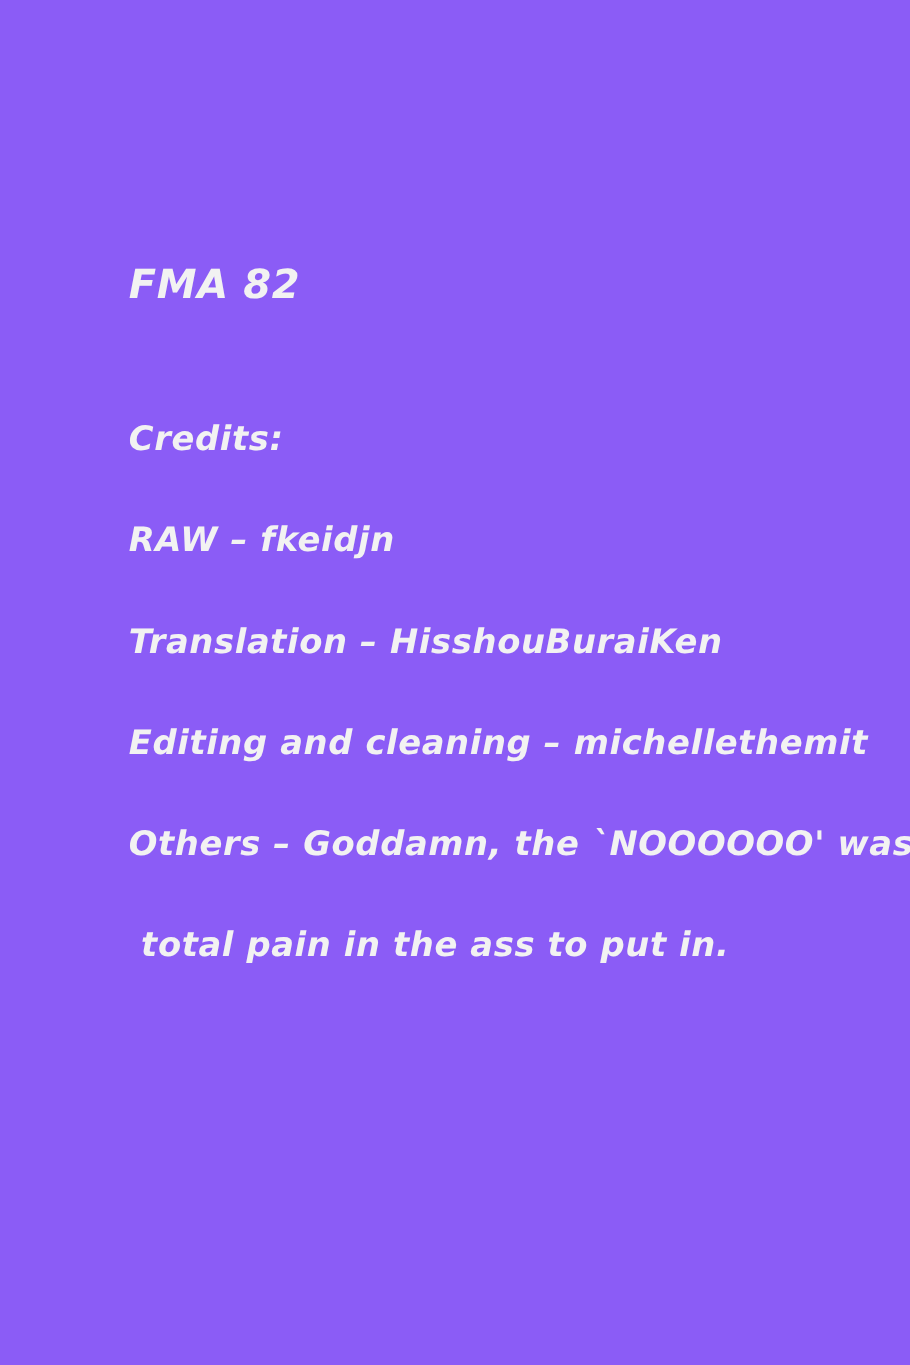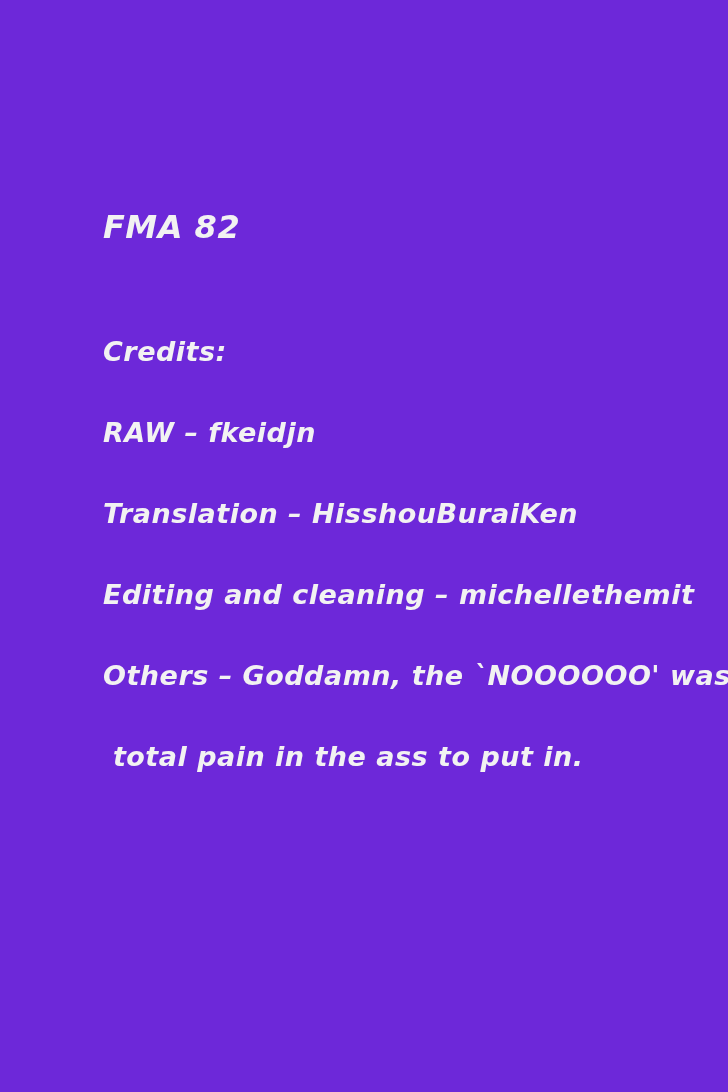--- a/index.html
+++ b/index.html
@@ -12,21 +12,21 @@
 
   body {
     background: #1a1a1a;
     font-family: "DejaVu Sans", sans-serif;
   }
 
   .page {
     position: relative;
     width: 728px;
     height: 1092px;
-    background: #6d28d9;
+    background: #8b5cf6;
   }
 
   .credits-block {
     position: absolute;
     left: 103px;
     top: 168px;
     color: #f2f2f2;
     font-style: italic;
     font-weight: bold;
     letter-spacing: 0.5px;

